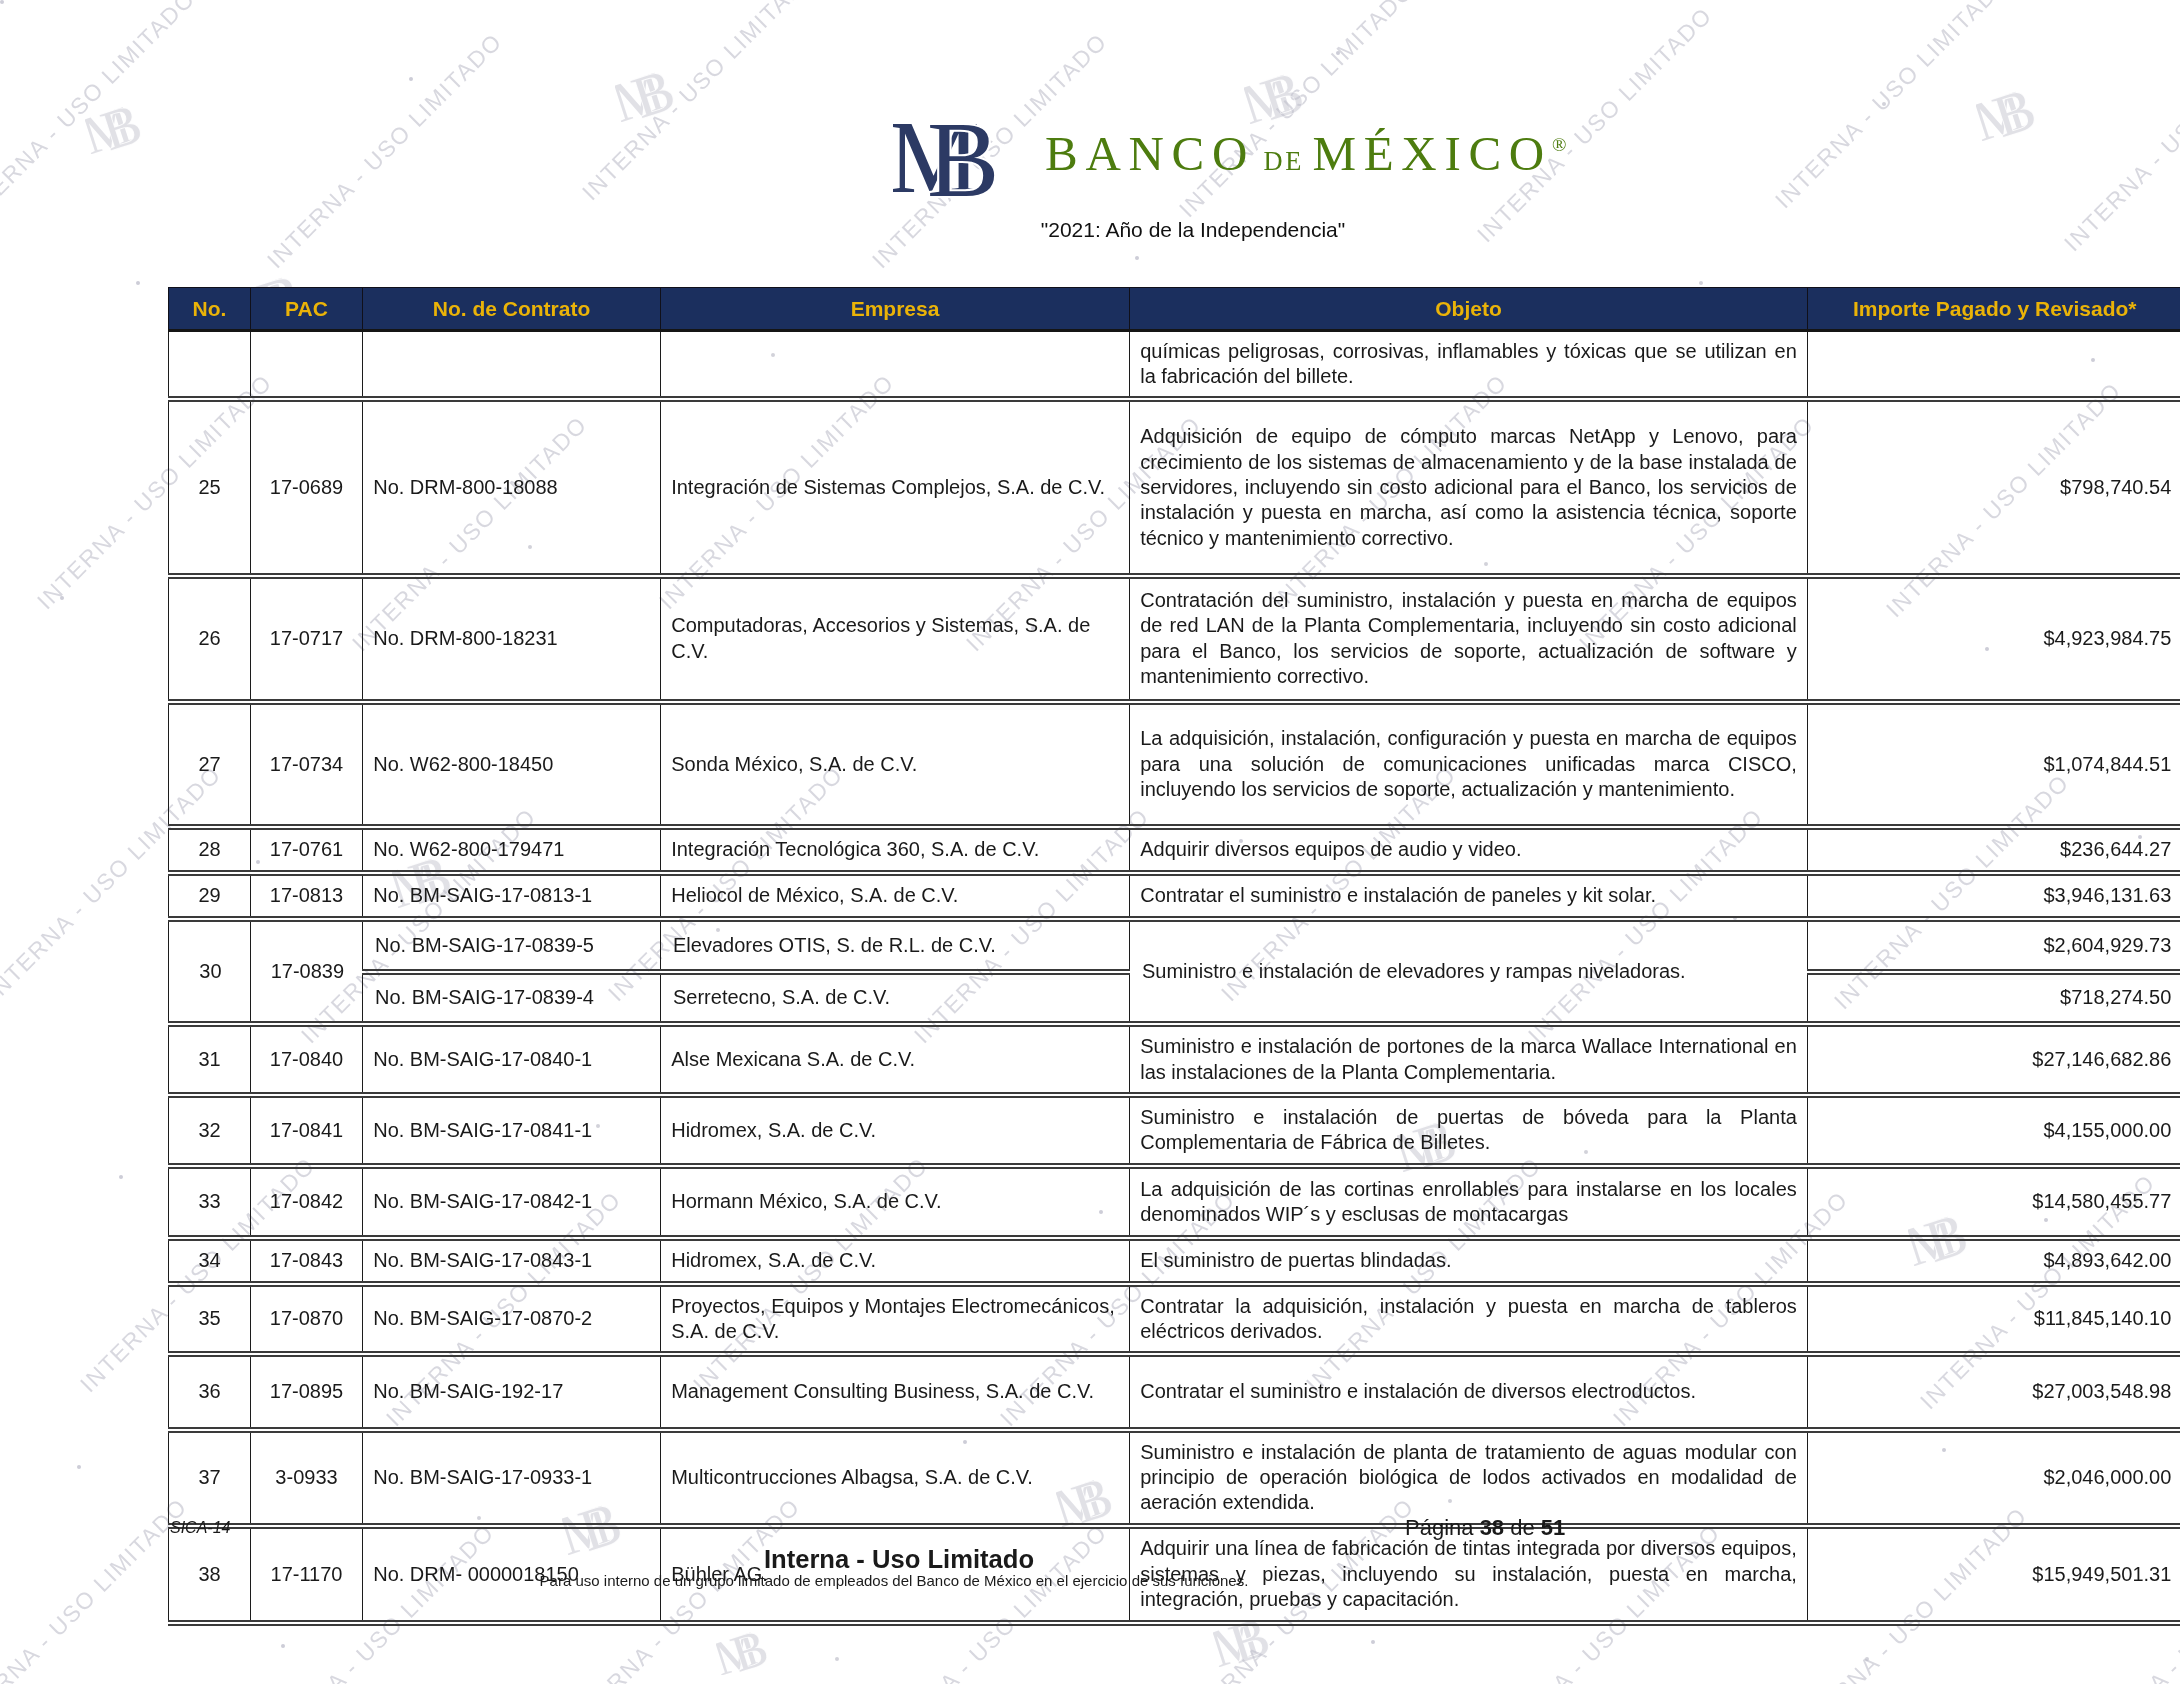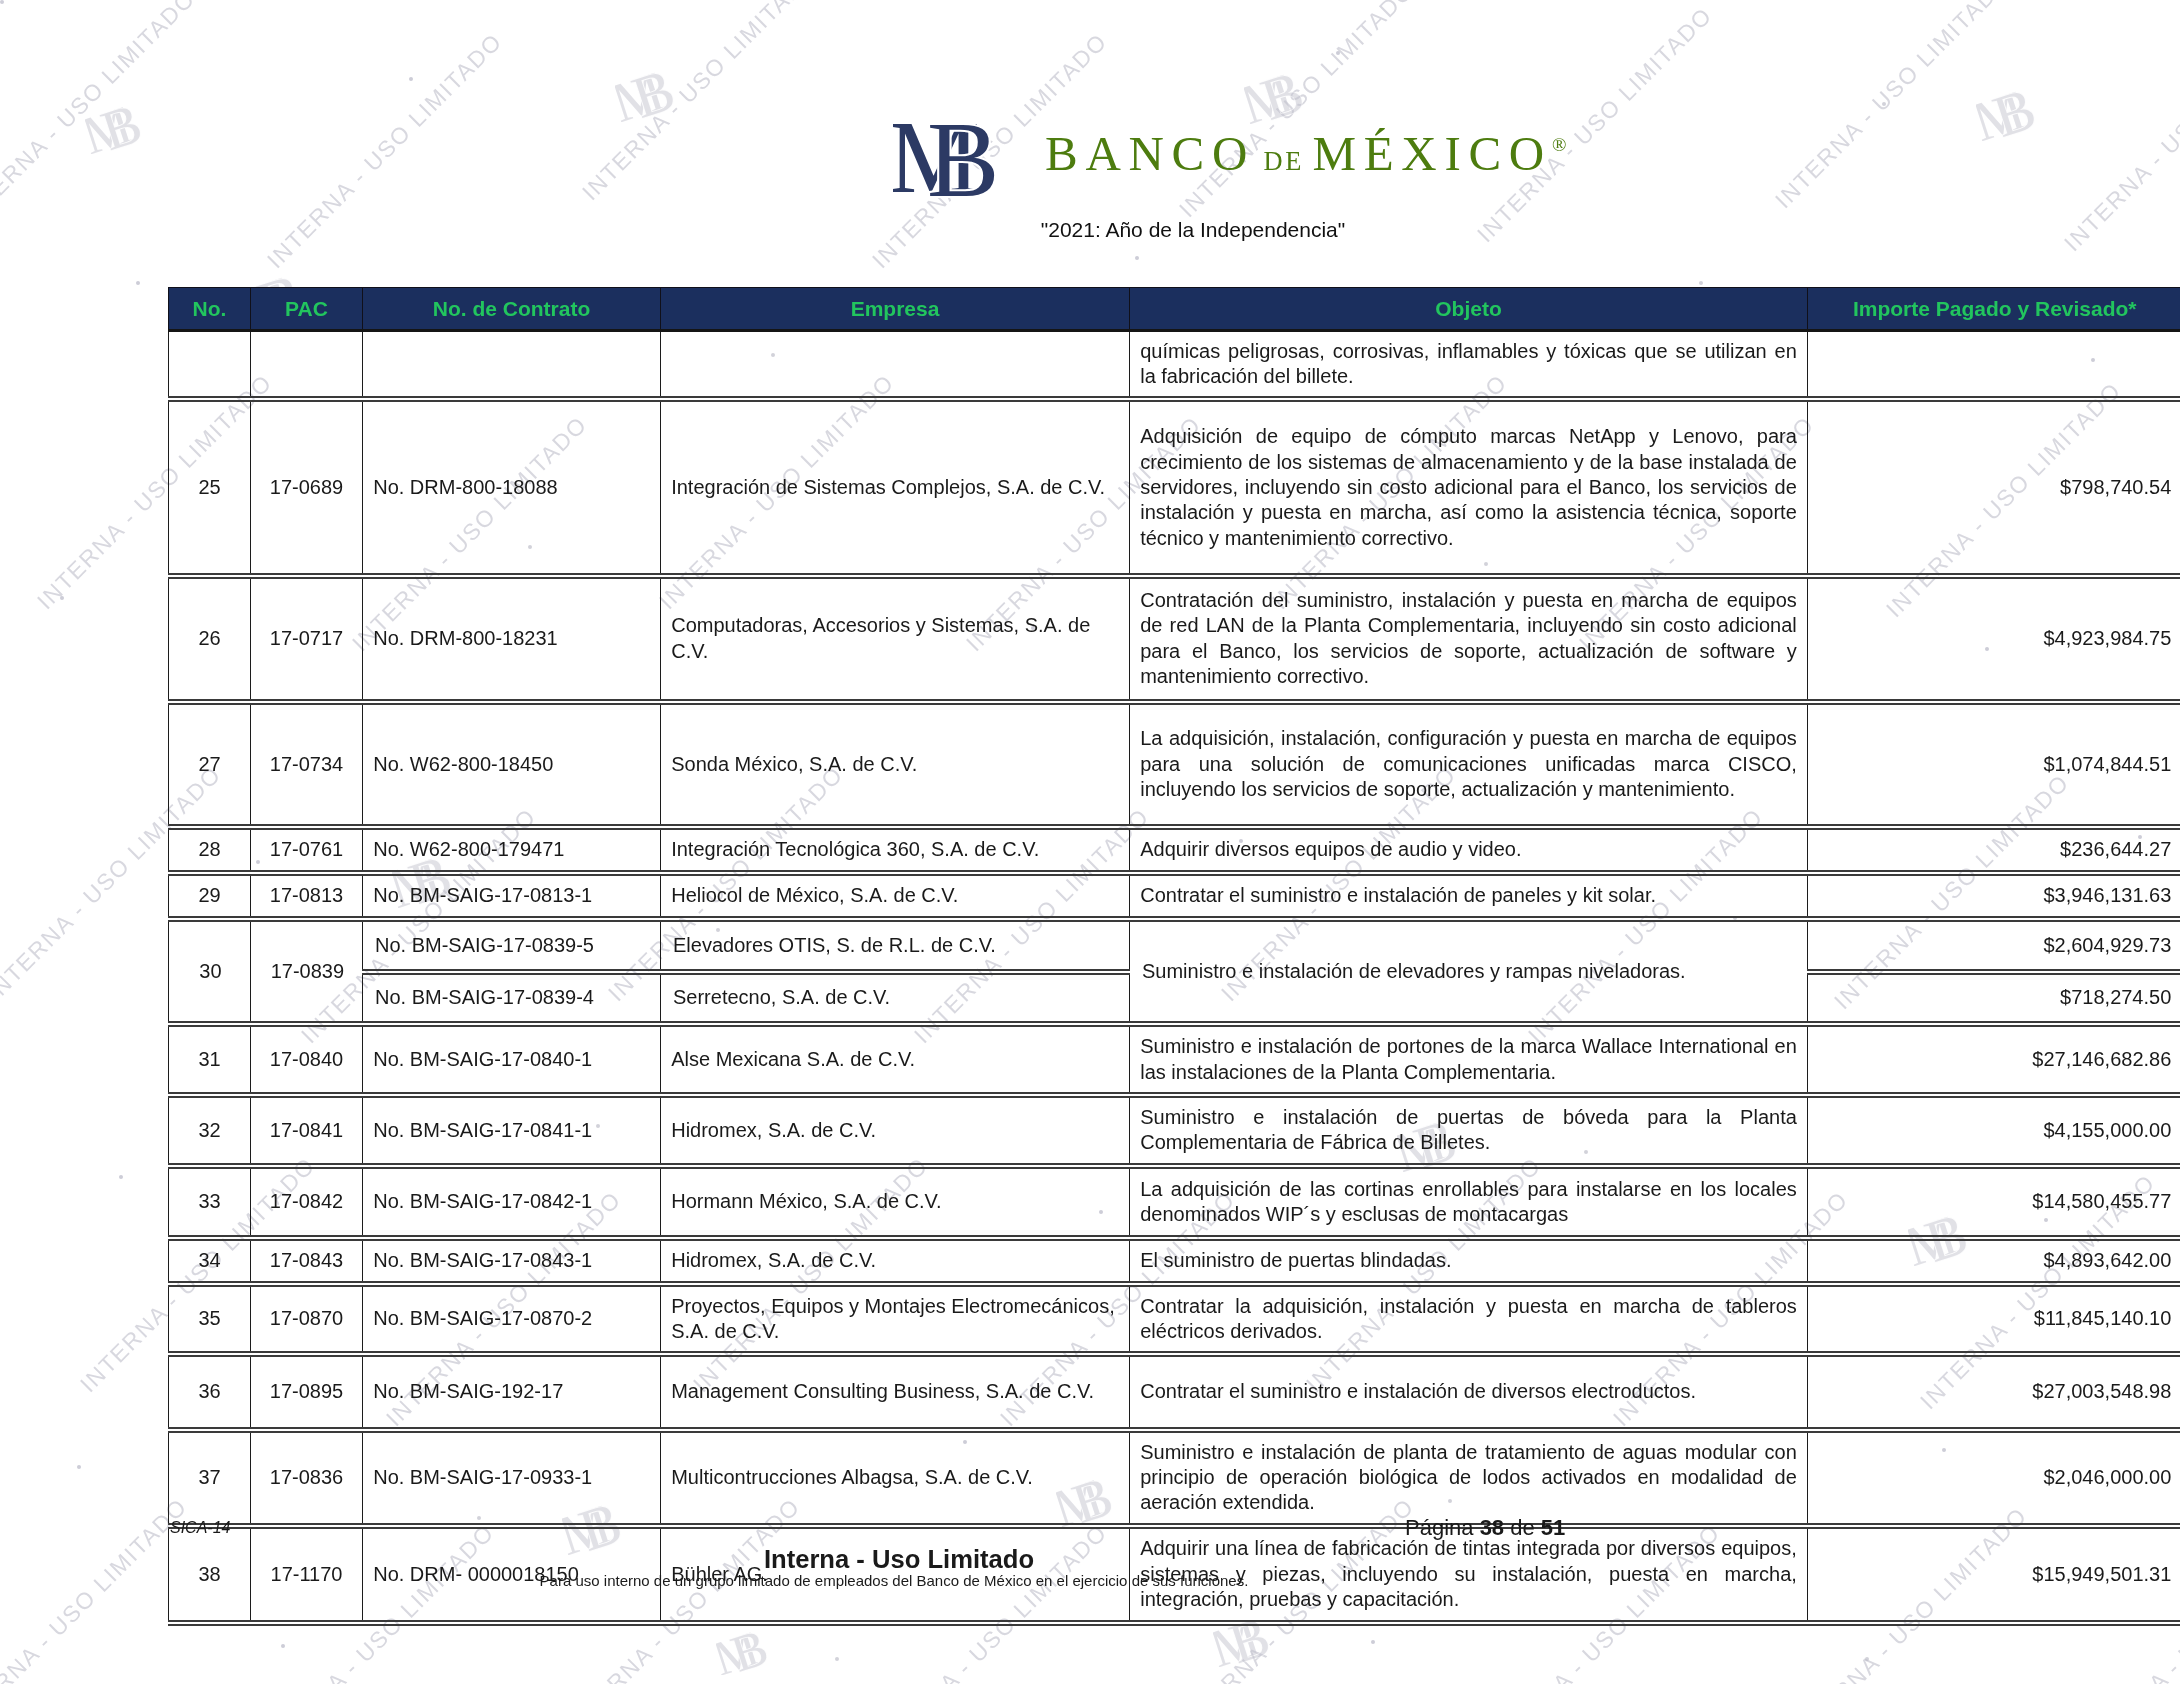--- a/index.html
+++ b/index.html
@@ -34,21 +34,21 @@
   .wm-banco,.wm-mexico{font-size:49px;letter-spacing:7.7px;}
   .wm-de{font-size:26.4px;letter-spacing:2.6px;margin:0 8.5px;}
   .wm-reg{font-size:19px;vertical-align:19px;letter-spacing:0;}
   .slogan{position:absolute;left:980px;top:218px;width:426px;text-align:center;
     font-size:21px;color:#111;}
 
   
   table.main{position:absolute;left:168px;top:287px;width:2013px;
     border-collapse:collapse;table-layout:fixed;}
   table.main th{
-    background:#1b2f5e;color:#22c55e;font-weight:bold;font-size:21px;
+    background:#1b2f5e;color:#eab308;font-weight:bold;font-size:21px;
     height:41px;text-align:center;vertical-align:middle;
     border:1.7px solid #10101a;padding:0 5.1px;}
   table.main th:last-child{border-right:none;}
   table.main td{
     border-left:1.7px solid #1c1c1c;font-size:20px;line-height:1.27;
     vertical-align:middle;padding:6.8px 10.2px;background:transparent;}
   table.main td:last-child{border-right:none;}
   tbody tr.sep td{border-top:6px double #3a3a3a;}
   tbody tr.first td{border-top:3.4px solid #151515;}
   tbody tr:last-child td{border-bottom:6px double #3a3a3a;}
@@ -349,21 +349,21 @@
           <td class="c-no">36</td>
           <td class="c-pac">17-0895</td>
           <td>No. BM-SAIG-192-17</td>
           <td>Management Consulting Business, S.A. de C.V.</td>
           <td class="c-obj">Contratar el suministro e instalación de diversos electroductos.</td>
           <td class="c-imp">$27,003,548.98</td>
         </tr>
 
         <tr class="sep h100">
           <td class="c-no">37</td>
-          <td class="c-pac">17-0836</td>
+          <td class="c-pac">3-0933</td>
           <td>No. BM-SAIG-17-0933-1</td>
           <td>Multicontrucciones Albagsa, S.A. de C.V.</td>
           <td class="c-obj">Suministro e instalación de planta de tratamiento de aguas modular con principio de operación biológica de lodos activados en modalidad de aeración extendida.</td>
           <td class="c-imp">$2,046,000.00</td>
         </tr>
 
         <tr class="sep h108">
           <td class="c-no">38</td>
           <td class="c-pac">17-1170</td>
           <td>No. DRM- 0000018150</td>

